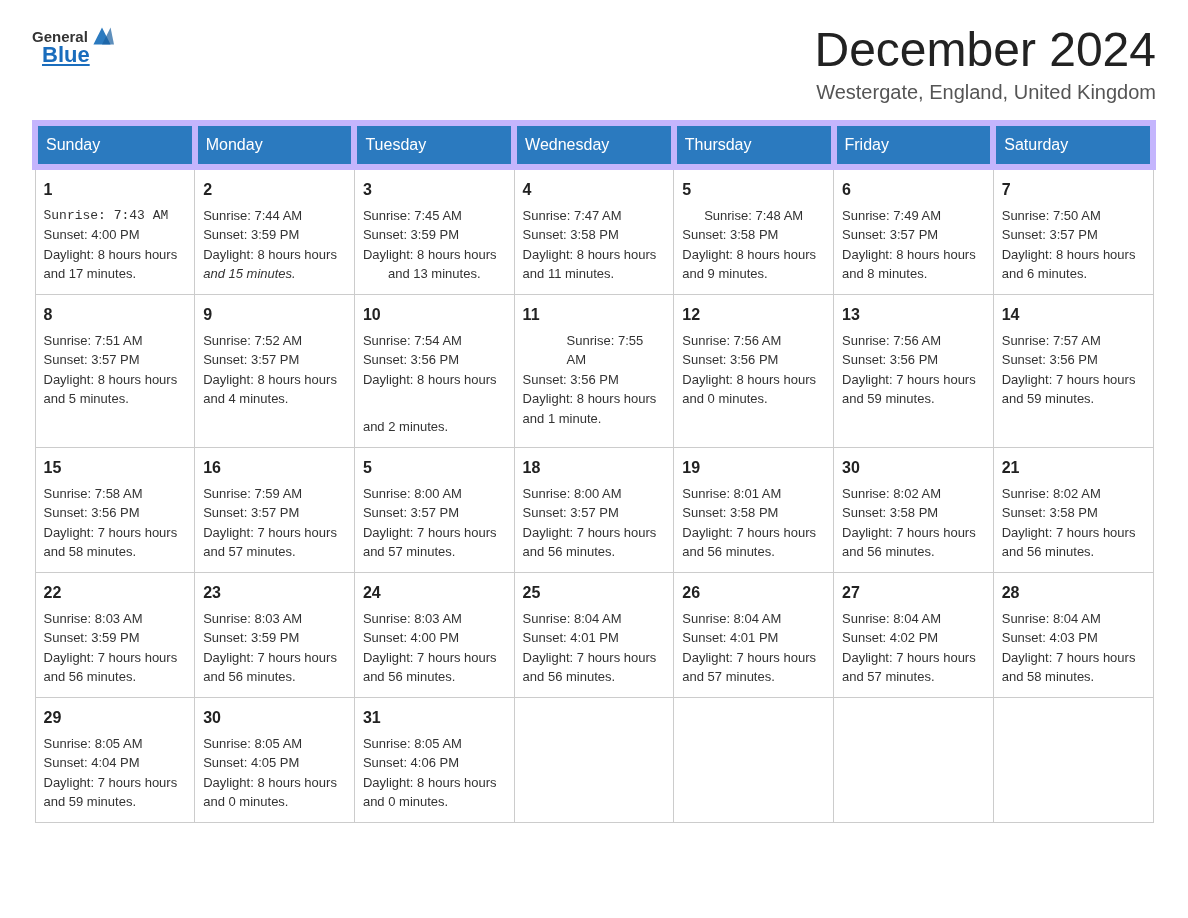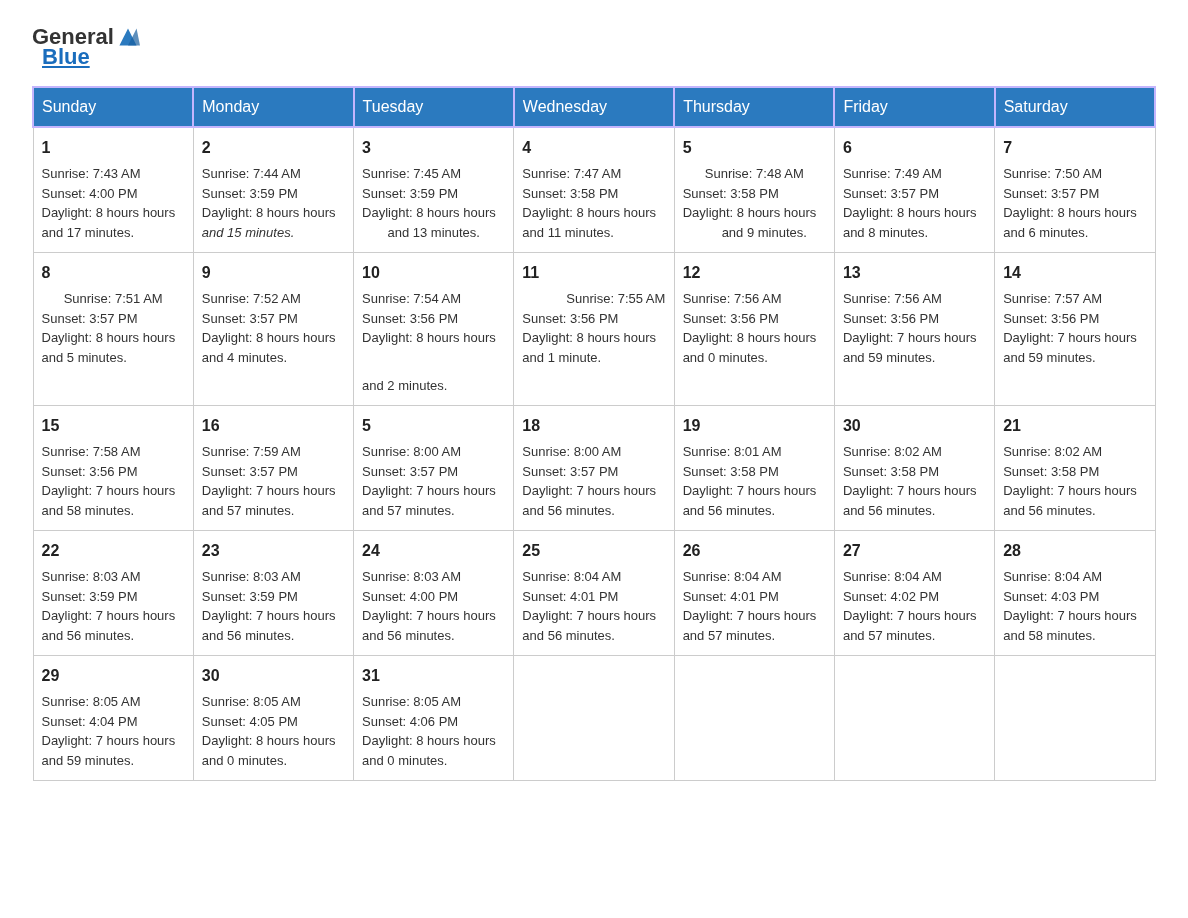--- a/index.html
+++ b/index.html
@@ -15,21 +15,21 @@
       justify-content: space-between;
       align-items: flex-start;
       margin-bottom: 16px;
     }
     .logo {
       display: flex;
       align-items: center;
       gap: 4px;
     }
     .logo-text-general {
-      font-size: 22px;
+      font-size: 15px;
       font-weight: bold;
       color: #333;
     }
     .logo-text-blue {
       font-size: 22px;
       font-weight: bold;
       color: #1a6dbd;
     }
     .logo-icon {
       width: 24px;
@@ -55,21 +55,21 @@
       border-collapse: collapse;
       border: 1px solid #aaa;
     }
     .calendar thead tr th {
       background-color: #2b7abf;
       color: #fff;
       font-size: 16px;
       font-weight: normal;
       padding: 10px 8px;
       text-align: left;
-      border: 2px solid #c4b5fd;
+      border: 6px solid #c4b5fd;
     }
     .calendar tbody tr td {
       vertical-align: top;
       padding: 8px 8px 10px 8px;
       border: 1px solid #ccc;
       width: 14.28%;
       min-height: 100px;
       font-size: 13px;
       color: #333;
       line-height: 1.5;
@@ -95,39 +95,43 @@
         <span class="logo-text-general">General</span>
 
         <svg class="logo-icon" viewBox="0 0 28 28" xmlns="http://www.w3.org/2000/svg">
           <polygon points="4,24 14,4 24,24" fill="#2b7abf"></polygon>
           <polygon points="14,24 24,4 28,24" fill="#1a5fa0" opacity="0.7"></polygon>
         </svg>
       </div>
       <span class="logo-text-blue" style="margin-left:10px;margin-top:-6px;text-decoration:underline;">Blue</span>
     </div>
   </div>
+  <div class="title-block">
+    <div class="month-title">December 2024</div>
+    <div class="location">Westergate, England, United Kingdom</div>
+  </div>
 </div>
 
 <table class="calendar">
   <thead>
     <tr>
     <th>Sunday</th>
         <th>Monday</th>
         <th>Tuesday</th>
         <th>Wednesday</th>
         <th>Thursday</th>
         <th>Friday</th>
         <th>Saturday</th>
       </tr>
   </thead>
   <tbody id="calendar-body">
   <tr>
         <td>
           <span class="day-number">1</span>
-          <span style="display: block;">Sunrise: 7:43 AM</span>
+          <span style="display: block; font-family: Liberation Mono, monospace;">Sunrise: 7:43 AM</span>
           <span style="display: block;">Sunset: 4:00 PM</span>
           <span style="display: block;">Daylight: 8 hours hours</span>
           <span style="display: block;">and 17 minutes.</span>
         </td>
         <td>
           <span class="day-number">2</span>
           <span style="display: block;">Sunrise: 7:44 AM</span>
           <span style="display: block;">Sunset: 3:59 PM</span>
           <span style="display: block;">Daylight: 8 hours hours</span>
           <span style="display: block; font-style: italic;">and 15 minutes.</span>
@@ -144,41 +148,41 @@
           <span style="display: block;">Sunrise: 7:47 AM</span>
           <span style="display: block;">Sunset: 3:58 PM</span>
           <span style="display: block;">Daylight: 8 hours hours</span>
           <span style="display: block;">and 11 minutes.</span>
         </td>
         <td>
           <span class="day-number">5</span>
           <span style="display: block; text-align: center;">Sunrise: 7:48 AM</span>
           <span style="display: block;">Sunset: 3:58 PM</span>
           <span style="display: block;">Daylight: 8 hours hours</span>
-          <span style="display: block; margin-left: 39px;">and 9 minutes.</span>
+          <span style="display: block;">and 9 minutes.</span>
         </td>
         <td>
           <span class="day-number">6</span>
           <span style="display: block;">Sunrise: 7:49 AM</span>
           <span style="display: block;">Sunset: 3:57 PM</span>
           <span style="display: block;">Daylight: 8 hours hours</span>
           <span style="display: block;">and 8 minutes.</span>
         </td>
         <td>
           <span class="day-number">7</span>
           <span style="display: block;">Sunrise: 7:50 AM</span>
           <span style="display: block;">Sunset: 3:57 PM</span>
           <span style="display: block;">Daylight: 8 hours hours</span>
           <span style="display: block;">and 6 minutes.</span>
         </td>
       </tr>
       <tr>
         <td>
           <span class="day-number">8</span>
-          <span style="display: block; text-align: center;">Sunrise: 7:51 AM</span>
+          <span style="display: block;">Sunrise: 7:51 AM</span>
           <span style="display: block;">Sunset: 3:57 PM</span>
           <span style="display: block;">Daylight: 8 hours hours</span>
           <span style="display: block;">and 5 minutes.</span>
         </td>
         <td>
           <span class="day-number">9</span>
           <span style="display: block;">Sunrise: 7:52 AM</span>
           <span style="display: block;">Sunset: 3:57 PM</span>
           <span style="display: block;">Daylight: 8 hours hours</span>
           <span style="display: block;">and 4 minutes.</span>

